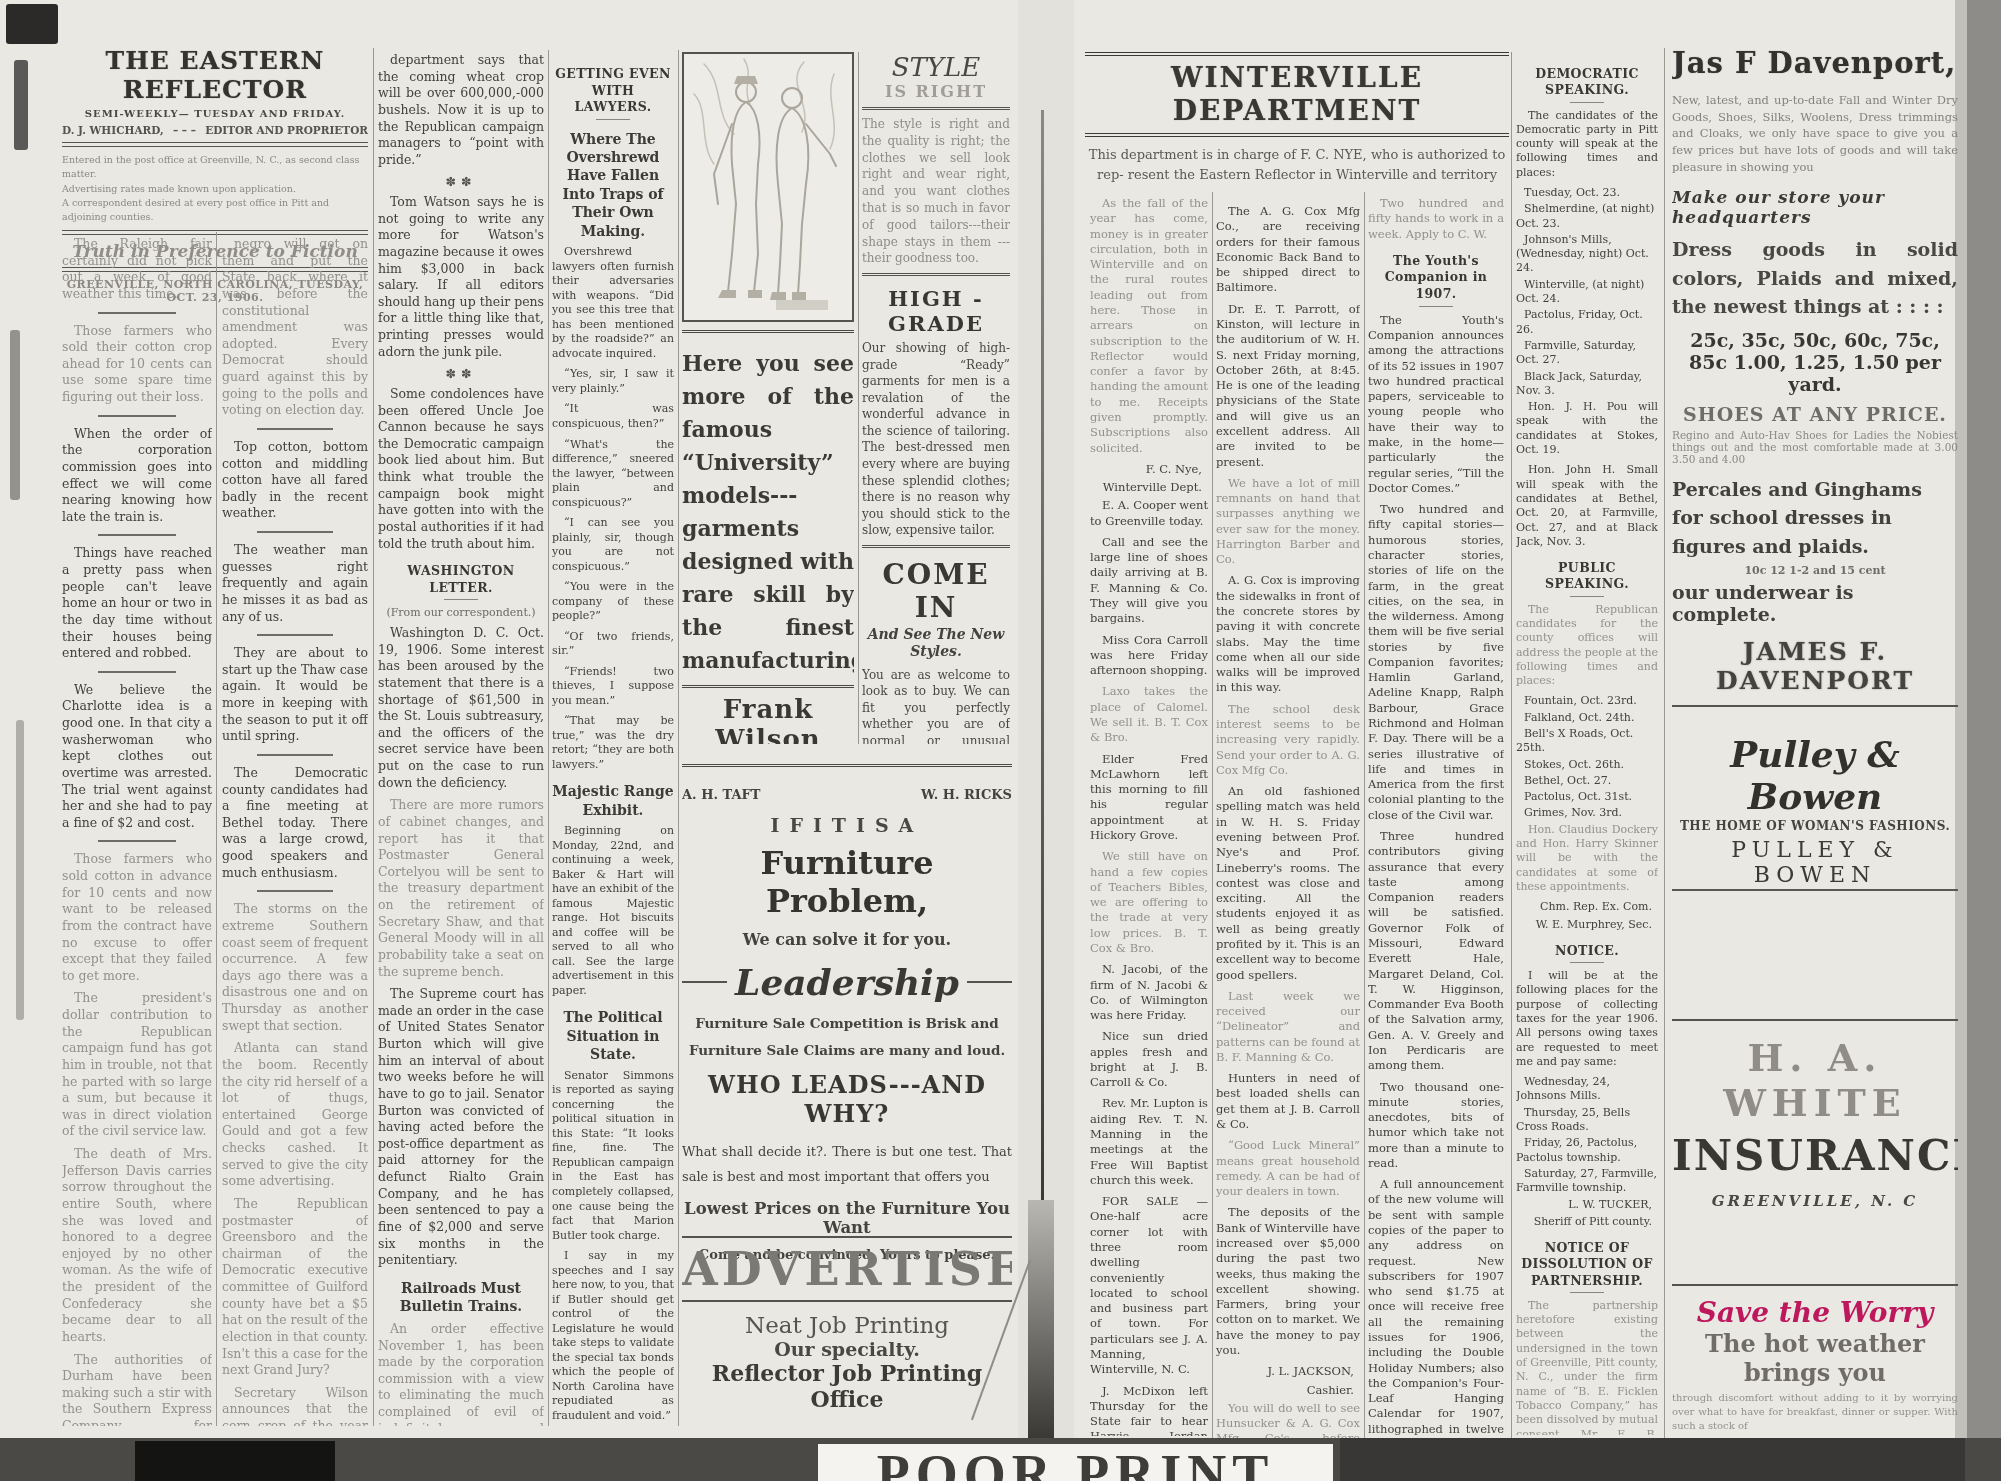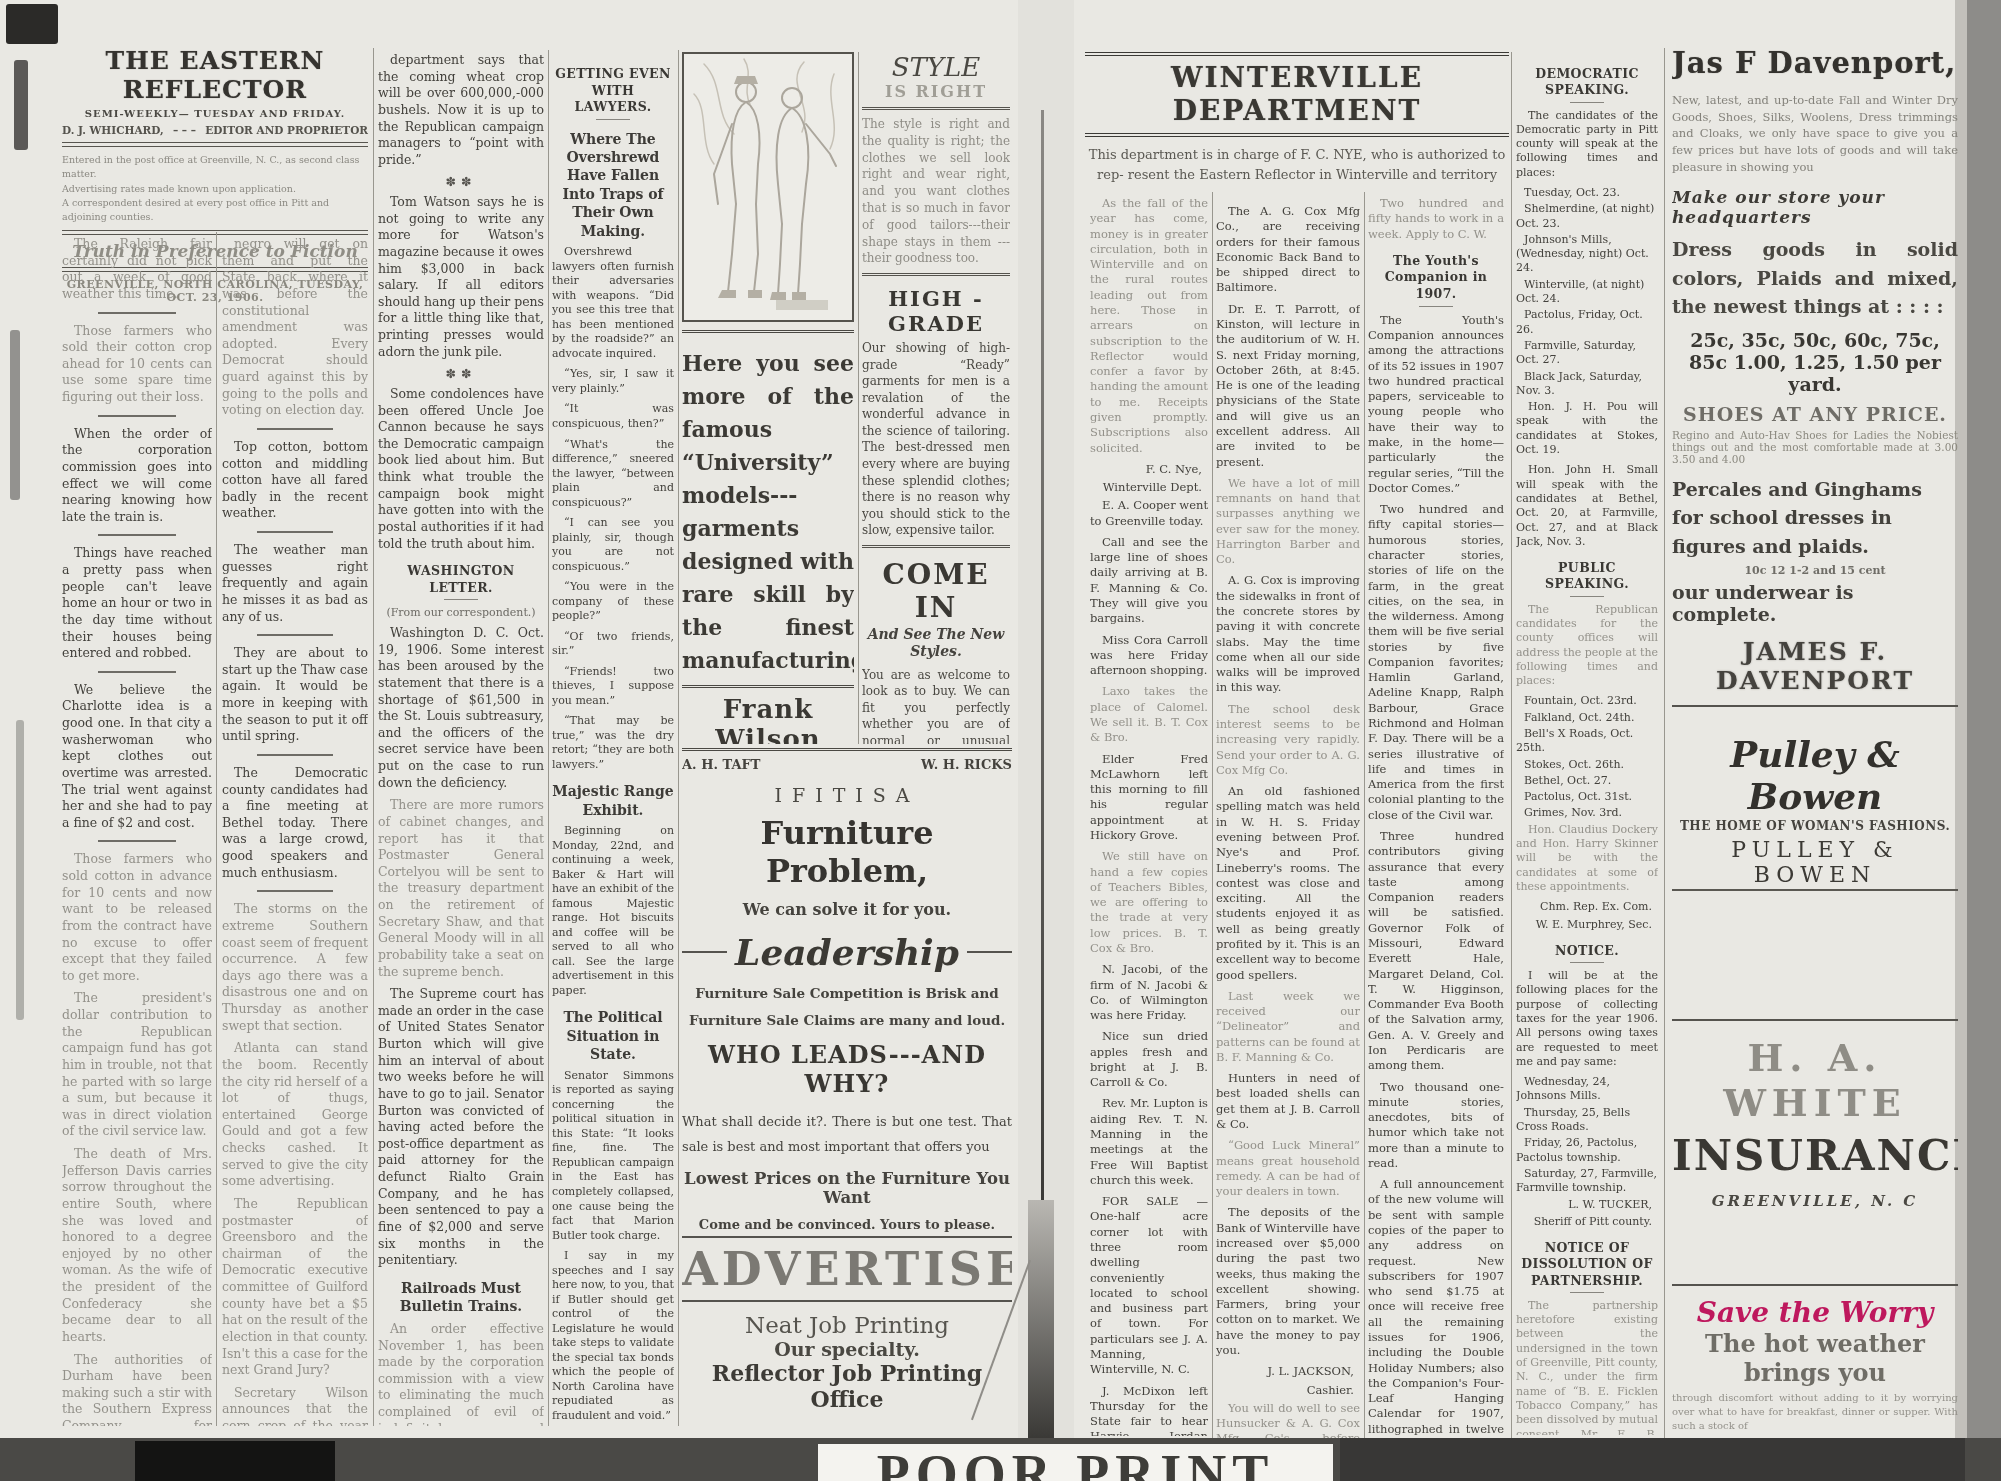--- a/index.html
+++ b/index.html
@@ -52,23 +52,23 @@
   .fw-rule{border-top:3px double #4a4843;margin:8px 0 6px;}
   .fw-name{font-size:26px;font-weight:bold;text-align:center;letter-spacing:1px;color:#3a3833;}
   .style-head{font-size:26px;font-weight:normal;font-style:italic;text-align:center;color:#4a4842;}
   .style-head2{font-size:16px;font-weight:bold;text-align:center;color:#a09e96;letter-spacing:2px;margin-bottom:4px;}
   .style-rule{border-top:3px double #55534d;margin:6px 0;}
   .style-para{font-size:12px;text-align:justify;color:#8e8c85;line-height:1.4;}
   .hg-head{font-size:21px;font-weight:bold;text-align:center;letter-spacing:2px;margin:10px 0 4px;color:#393732;}
   .hg-text{font-size:12px;text-align:justify;line-height:1.38;color:#4a4842;}
   .ci-head{font-size:28px;font-weight:bold;text-align:center;letter-spacing:2px;margin:10px 0 2px;color:#3a3833;}
   .ci-sub{font-size:14px;font-weight:bold;font-style:italic;text-align:center;line-height:1.25;margin-bottom:6px;}
-  .taft{left:682px;top:748px;width:330px;height:478px;overflow:hidden;border-top:3px double #4a4843;padding-top:6px;}
+  .taft{left:682px;top:764px;width:330px;height:478px;overflow:hidden;border-top:3px double #4a4843;padding-top:20px;}
   .taft-names{display:flex;justify-content:space-between;font-size:13px;font-weight:bold;color:#44423d;}
-  .taft-ifitisa{font-size:19px;text-align:center;letter-spacing:10px;margin-top:12px;color:#4a4842;}
+  .taft-ifitisa{font-size:19px;text-align:center;letter-spacing:10px;margin-top:12px;color:#4a4842;font-weight:bold;}
   .taft-problem{font-size:32px;font-weight:bold;text-align:center;margin-top:8px;color:#363430;}
   .taft-solve{font-size:16px;font-weight:bold;text-align:center;margin-top:10px;}
   .lead-row{display:flex;align-items:center;gap:8px;margin:12px 0;}
   .lead-row::before,.lead-row::after{content:"";flex:1;border-top:2px solid #55534e;}
   .lead-word{font-size:36px;font-weight:bold;font-style:italic;color:#3b3934;}
   .taft-comp{font-size:13.5px;font-weight:bold;text-align:center;margin:11px 0;}
   .taft-who{font-size:24px;font-weight:bold;text-align:center;letter-spacing:1px;margin:12px 0;color:#393732;}
   .taft-decide{font-size:13px;line-height:1.9;text-align:justify;}
   .taft-lowest{font-size:16.5px;font-weight:bold;text-align:center;margin:10px 0;}
   .taft-conv{font-size:13px;font-weight:bold;text-align:center;margin:8px 0;}

